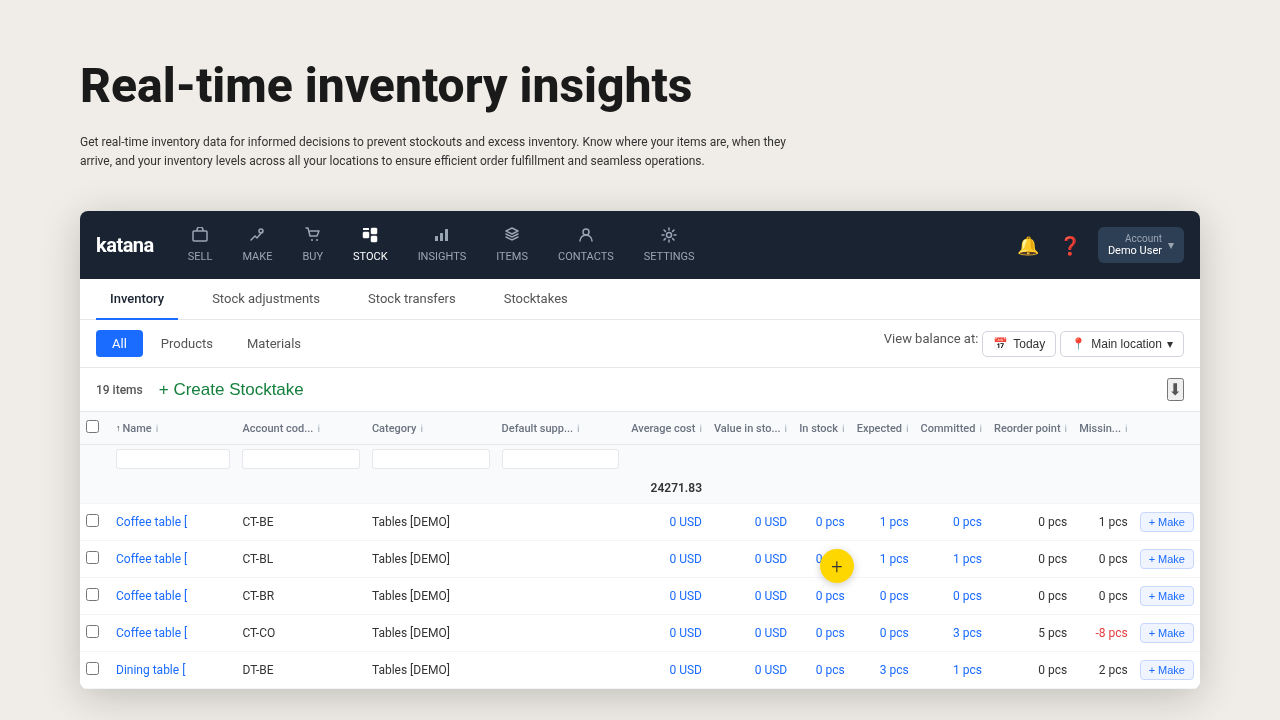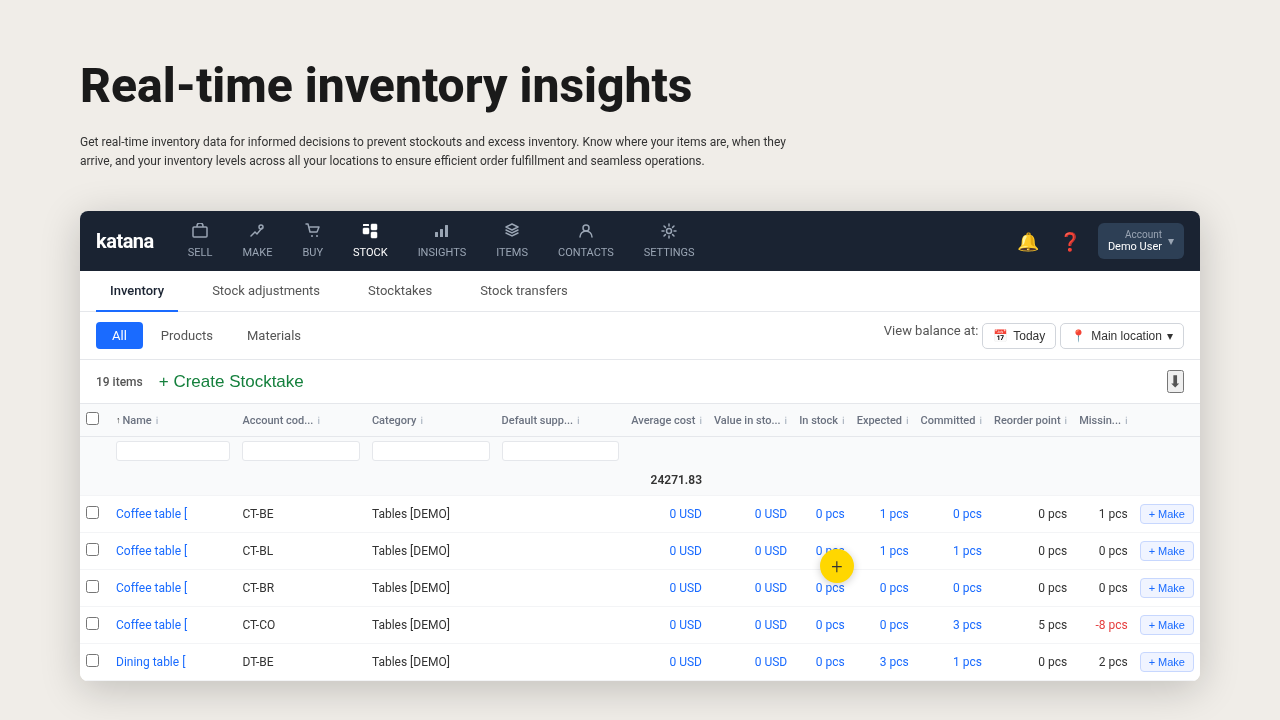--- a/index.html
+++ b/index.html
@@ -39,21 +39,21 @@
       box-shadow: 0 8px 40px rgba(0,0,0,0.2);
       background: #fff;
     }
 
     
     .top-nav {
       background: #1a2332;
       display: flex;
       align-items: center;
       padding: 0 16px;
-      height: 60px;
+      height: 68px;
     }
 
     .nav-logo {
       color: #fff;
       font-size: 20px;
       font-weight: 700;
       margin-right: 20px;
       letter-spacing: -0.5px;
     }
 
@@ -482,22 +482,22 @@
     </div>
 
     <div style="position: absolute; left: 740px; top: 338px; z-index: 10;">
       <div class="floating-plus">+</div>
     </div>
   </div>
 
   <div class="sub-nav">
     <div class="sub-nav-item active">Inventory</div>
     <div class="sub-nav-item">Stock adjustments</div>
+    <div class="sub-nav-item">Stock transfers</div>
     <div class="sub-nav-item">Stocktakes</div>
-    <div class="sub-nav-item">Stock transfers</div>
   </div>
 
   <div class="filter-bar">
     <div class="filter-tabs">
       <div class="filter-tab active">All</div>
       <div class="filter-tab">Products</div>
       <div class="filter-tab">Materials</div>
     </div>
     <div class="filter-right">
       <span>View balance at:</span>

